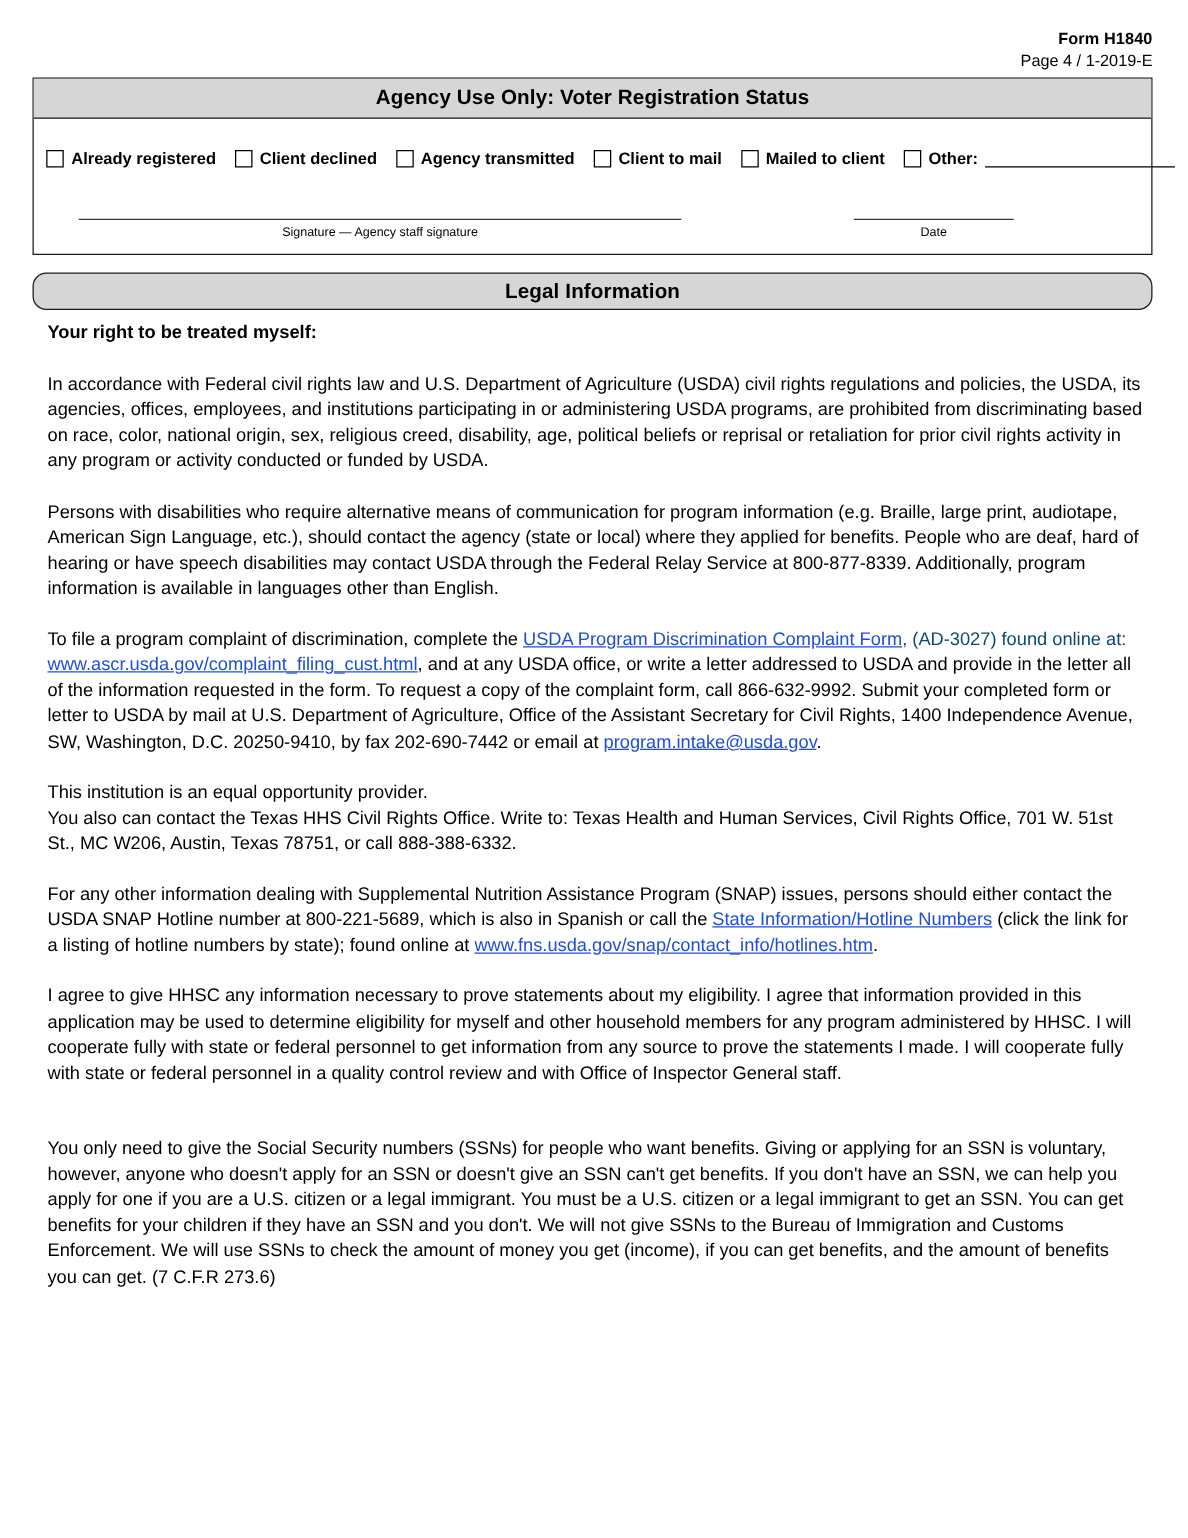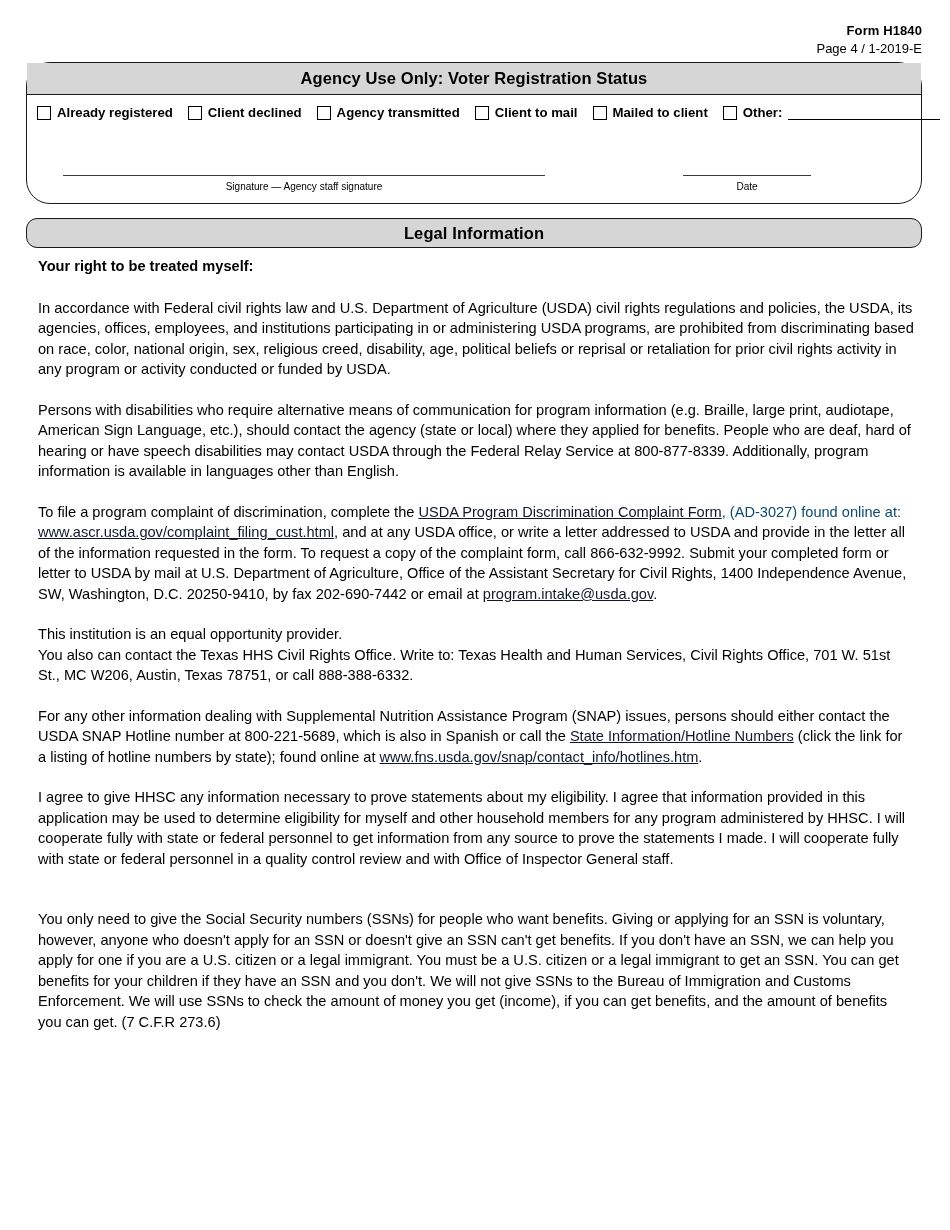--- a/index.html
+++ b/index.html
@@ -44,21 +44,21 @@
 
   
   .box {
     position: absolute;
     left: 26px;
     width: 896px;
     box-sizing: border-box;
     border: 1.5px solid #1a1a1a;
     background: #ffffff;
   }
-  #agency-box { top: 62px; height: 142px; border-radius: 24px; }
+  #agency-box { top: 62px; height: 142px; }
   #legal-header-box {
     top: 218px;
     height: 30px;
     background: #d6d6d6;
     display: flex;
     align-items: center;
     justify-content: center;
     border-radius: 11px;
   }
 
@@ -73,21 +73,21 @@
   .band-title, .legal-title {
     font-size: 16.5px;
     font-weight: bold;
     letter-spacing: 0.1px;
   }
 
   
   .cb-row {
     display: flex;
     align-items: center;
-    padding: 11px 0 0 10px;
+    padding: 25px 0 0 10px;
     white-space: nowrap;
   }
   .cb-item {
     display: flex;
     align-items: center;
     margin-right: 15px;
   }
   .cb-item:last-child { margin-right: 0; }
   .cb {
     width: 14px;
@@ -149,21 +149,21 @@
   }
   p.para {
     font-size: 14.6px;
     line-height: 20.5px;
     margin: 0;
     padding: 0;
     text-align: left;
   }
   .sp-lg { height: 20px; }
   a.lnk, .lnk {
-    color: #0f172a;
+    color: #1d4ed8;
     text-decoration: underline;
   }
   .blue { color: #0c4a6e; }
 </style>
 </head>
 <body>
 
 <div class="page">
 
   <div class="form-id">

